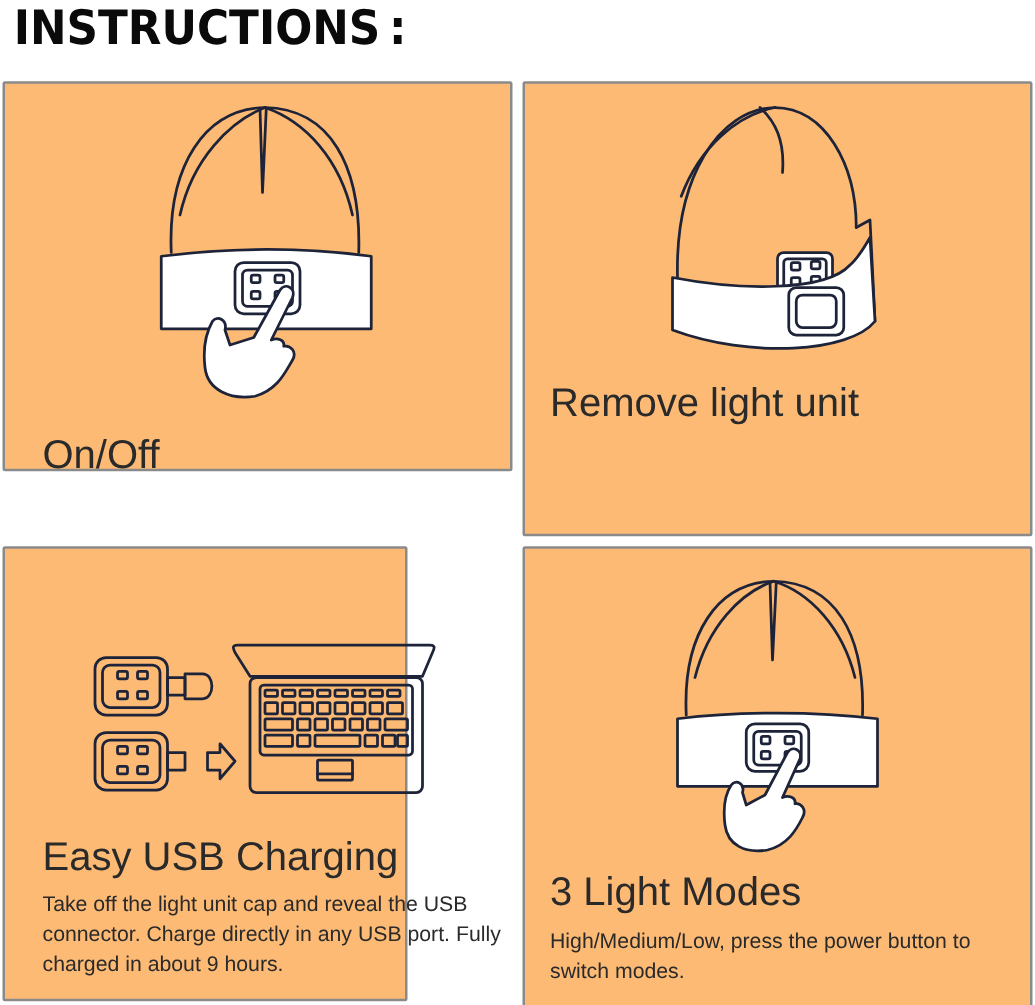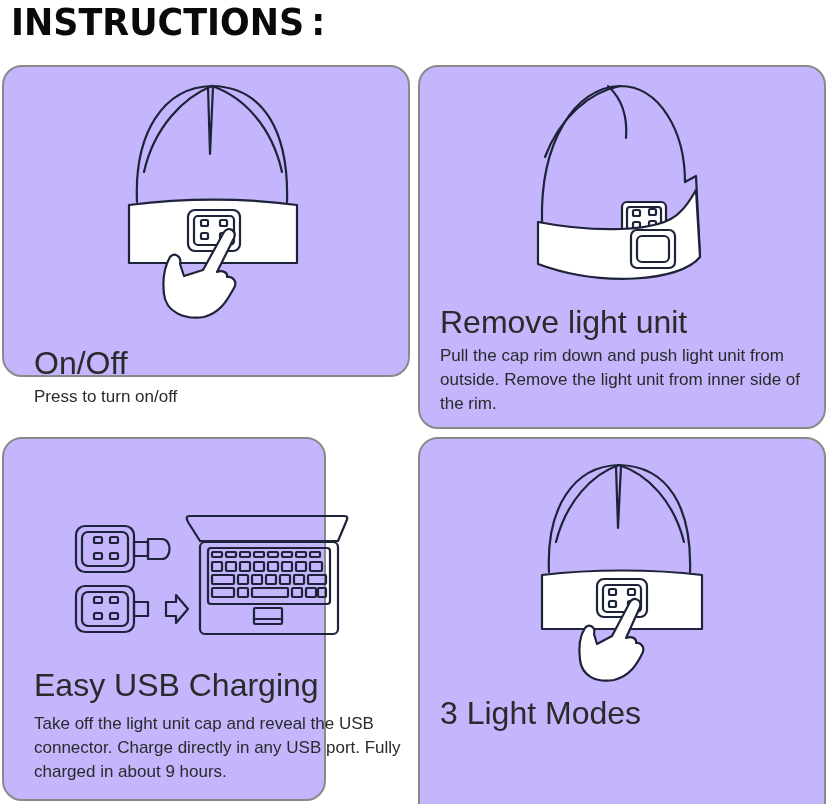--- a/index.html
+++ b/index.html
@@ -1,18 +1,18 @@
 <!DOCTYPE html>
 <html><head>
   <meta charset="utf-8">
   <style>
     html, body { margin: 0; padding: 0; background: #ffffff; }
     body { width: 828px; height: 804px; position: relative; overflow: hidden; font-family: "Liberation Sans", "DejaVu Sans", sans-serif; color: #222; }
     .title { position: absolute; left: 11px; top: 0px; font-family: "DejaVu Sans", "Liberation Sans", sans-serif; font-weight: bold; font-size: 38px; letter-spacing: 0px; color: #0a0a0a; line-height: 44px; transform: scaleX(0.92); transform-origin: left top; }
-    .card { position: absolute; border: 2px solid #8a8a8a; border-radius: 20px; background: #c4b5fd; box-sizing: border-box; }
+    .card { position: absolute; border: 2px solid #8a8a8a; border-radius: 2px; background: #fdba74; box-sizing: border-box; }
     .card-title { position: absolute; font-size: 32px; color: #2a2a2a; line-height: 36px; white-space: nowrap; }
     .card-desc { position: absolute; font-size: 17px; color: #2a2a2a; line-height: 24px; }
     svg.ill { position: absolute; overflow: visible; }
     svg.ill * { stroke: #1d2338; stroke-width: 2.2; fill: none; stroke-linejoin: round; stroke-linecap: round; }
     svg.ill .fill-w { fill: #ffffff; }
   </style>
 </head>
 <body>
 
 <div class="title">INSTRUCTIONS :</div>
@@ -30,21 +30,20 @@
     <rect x="84" y="138" width="52" height="41" rx="7" class="fill-w"></rect>
     <rect x="90" y="144" width="40" height="29" rx="4"></rect>
     <rect x="97" y="148" width="7" height="6" rx="1.5"></rect>
     <rect x="116" y="148" width="7" height="6" rx="1.5"></rect>
     <rect x="97" y="161" width="7" height="6" rx="1.5"></rect>
     <rect x="116" y="161" width="7" height="6" rx="1.5"></rect>
 
     <path d="M 99 198 L 120 160 C 124 154, 133 158, 130 166 L 113 200 C 118 198, 124 200, 123 205 C 128 204, 134 209, 130 216 C 124 226, 118 240, 100 245 C 80 248, 62 240, 60 222 C 58 205, 62 192, 66 185 C 70 180, 78 184, 76 192 L 80 204 Z" class="fill-w"></path>
   </svg>
   <div class="card-title" style="left:30px; top:278px;">On/Off</div>
-  <div class="card-desc" style="left:30px; top:318px; width:360px;">Press to turn on/off</div>
 </div>
 
 <div class="card" style="left:418px; top:65px; width:408px; height:364px;">
   <svg class="ill" width="220" height="230" viewBox="0 0 220 230" style="left:100px; top:5px;">
 
     <path d="M 22 150 C 20 70, 55 15, 100 14 C 140 14, 165 60, 165 110"></path>
     <path d="M 25 85 C 40 45, 70 20, 100 14"></path>
     <path d="M 88 14 C 100 25, 108 40, 106 66"></path>
 
     <path d="M 165 110 L 176 104 L 180 185"></path>
@@ -55,21 +54,20 @@
     <rect x="129" y="137" width="7" height="6" rx="1.5"></rect>
     <rect x="113" y="150" width="7" height="6" rx="1.5"></rect>
     <rect x="129" y="149" width="7" height="6" rx="1.5"></rect>
 
     <path d="M 18 150 C 70 160, 140 162, 160 140 C 166 135, 172 125, 176 118 L 180 185 C 160 210, 80 215, 18 192 Z" class="fill-w"></path>
 
     <rect x="111" y="158" width="44" height="38" rx="6" class="fill-w"></rect>
     <rect x="117" y="164" width="32" height="26" rx="5"></rect>
   </svg>
   <div class="card-title" style="left:20px; top:237px;">Remove light unit</div>
-  <div class="card-desc" style="left:20px; top:277px; width:370px;">Pull the cap rim down and push light unit from outside. Remove the light unit from inner side of the rim.</div>
 </div>
 
 <div class="card" style="left:2px; top:437px; width:324px; height:364px;">
   <svg class="ill" width="300" height="140" viewBox="0 0 300 140" style="left:58px; top:63px;">
 
     <rect x="14" y="24" width="58" height="46" rx="9"></rect>
     <rect x="20" y="30" width="46" height="34" rx="6"></rect>
     <rect x="32" y="35" width="8" height="6" rx="1.5"></rect>
       <rect x="48" y="35" width="8" height="6" rx="1.5"></rect>
     <rect x="32" y="51" width="8" height="6" rx="1.5"></rect>
@@ -140,13 +138,14 @@
     <path d="M 20 123 C 70 117, 130 117, 180 123 L 180 177 L 20 177 Z" class="fill-w"></path>
     <rect x="75" y="127" width="50" height="38" rx="7" class="fill-w"></rect>
     <rect x="81" y="133" width="38" height="27" rx="4"></rect>
     <rect x="87" y="137" width="7" height="6" rx="1.5"></rect>
     <rect x="106" y="137" width="7" height="6" rx="1.5"></rect>
     <rect x="87" y="149" width="7" height="6" rx="1.5"></rect>
     <rect x="106" y="149" width="7" height="6" rx="1.5"></rect>
     <path d="M 90 184 L 108 150 C 112 144, 120 148, 118 155 L 104 186 C 109 184, 115 186, 114 191 C 118 190, 124 195, 120 202 C 115 212, 108 224, 92 228 C 74 231, 60 224, 58 208 C 56 192, 59 182, 63 176 C 67 171, 74 175, 72 182 L 75 192 Z" class="fill-w"></path>
   </svg>
   <div class="card-title" style="left:20px; top:256px;">3 Light Modes</div>
+  <div class="card-desc" style="left:20px; top:302px; width:340px;">High/Medium/Low, press the power button to switch modes.</div>
 </div>
 
 </body></html>

